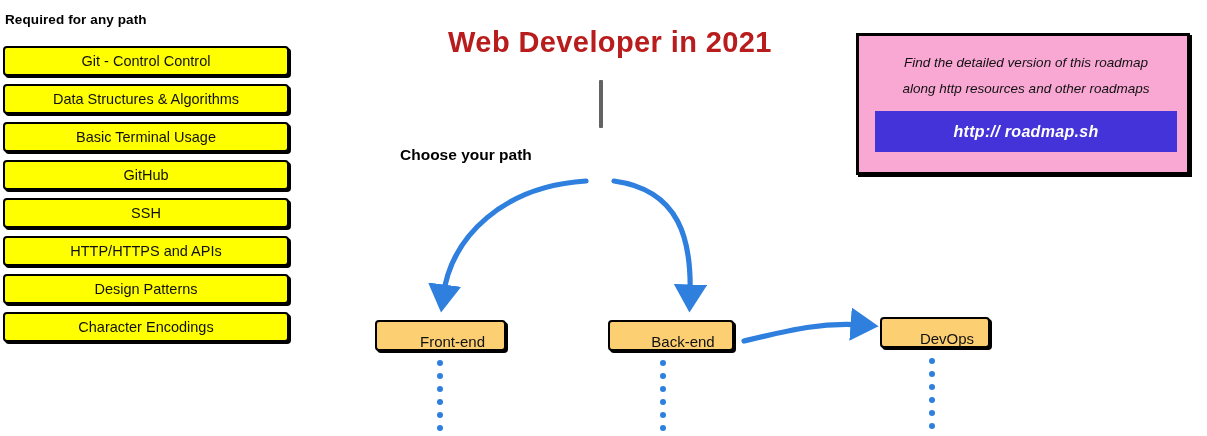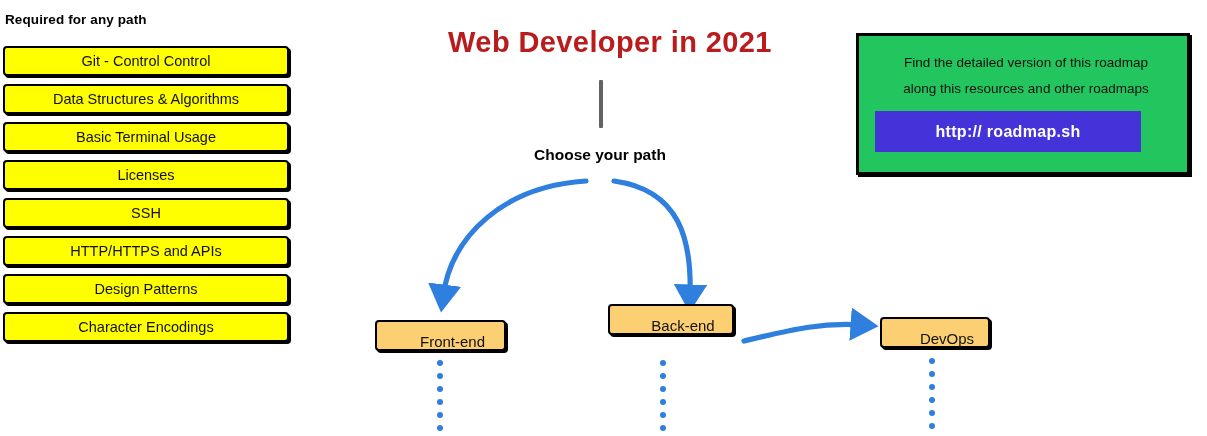--- a/index.html
+++ b/index.html
@@ -72,21 +72,21 @@
     position: absolute;
     left: 599px; top: 80px;
     width: 4px; height: 48px;
     background: #636363;
     border-radius: 1px;
   }
   #choose-path-label {
     position: absolute;
     left: 400px; top: 146px;
     width: 400px;
-    text-align: center;
+    text-align: left;
     font-size: 15.5px;
     font-weight: bold;
     color: #000000;
     white-space: nowrap;
   }
 
   
   #arrow-layer {
     position: absolute;
     left: 0; top: 0;
@@ -108,21 +108,21 @@
     padding-left: 24px;
   }
   .path-node-label {
     font-size: 15px;
     font-weight: 500;
     color: #111111;
     white-space: nowrap;
     line-height: 1;
   }
   #node-frontend { left: 375px; top: 320px; width: 131px; }
-  #node-backend  { left: 608px; top: 304px; width: 126px; }
+  #node-backend  { left: 608px; top: 320px; width: 126px; }
   #node-devops   { left: 880px; top: 317px; width: 110px; }
 
   .dotted-trail {
     position: absolute;
     width: 6px;
   }
   .dotted-trail i {
     display: block;
     width: 6px; height: 6px;
     border-radius: 50%;
@@ -131,38 +131,39 @@
   }
   #trail-frontend { left: 437px; top: 360px; }
   #trail-backend  { left: 660px; top: 360px; }
   #trail-devops   { left: 929px; top: 358px; }
 
   
   #info-box {
     position: absolute;
     left: 856px; top: 33px;
     width: 334px; height: 142px;
-    background: #22c55e;
+    background: #f9a8d4;
     border: 3px solid #000000;
     box-shadow: 2px 2px 0 #000000;
+    font-style: italic;
   }
   .info-line {
     position: absolute;
     left: 0; width: 334px;
     text-align: center;
     font-size: 13.5px;
     color: #111111;
     white-space: nowrap;
   }
   #info-line-1 { top: 19px; }
   #info-line-2 { top: 45px; }
   #info-cta {
     position: absolute;
     left: 16px; top: 75px;
-    width: 266px; height: 41px;
+    width: 302px; height: 41px;
     background: #4333D9;
     display: flex;
     align-items: center;
     justify-content: center;
     cursor: pointer;
   }
   #info-cta-label {
     font-size: 16px;
     font-weight: bold;
     color: #ffffff;
@@ -182,21 +183,21 @@
     <div class="req-item">
       <span class="req-label">Git - Control Control</span>
     </div>
     <div class="req-item">
       <span class="req-label">Data Structures &amp; Algorithms</span>
     </div>
     <div class="req-item">
       <span class="req-label">Basic Terminal Usage</span>
     </div>
     <div class="req-item">
-      <span class="req-label">Licenses</span>
+      <span class="req-label">GitHub</span>
     </div>
     <div class="req-item">
       <span class="req-label">SSH</span>
     </div>
     <div class="req-item">
       <span class="req-label">HTTP/HTTPS and APIs</span>
     </div>
     <div class="req-item">
       <span class="req-label">Design Patterns</span>
     </div>
@@ -258,17 +259,17 @@
   <i></i>
     <i></i>
     <i></i>
     <i></i>
     <i></i>
     <i></i>
 </div>
 
 <div id="info-box">
   <div class="info-line" id="info-line-1">Find the detailed version of this roadmap</div>
-  <div class="info-line" id="info-line-2">along this resources and other roadmaps</div>
+  <div class="info-line" id="info-line-2">along http resources and other roadmaps</div>
   <div id="info-cta">
     <span id="info-cta-label">http:// roadmap.sh</span>
   </div>
 </div>
 
 </body></html>

